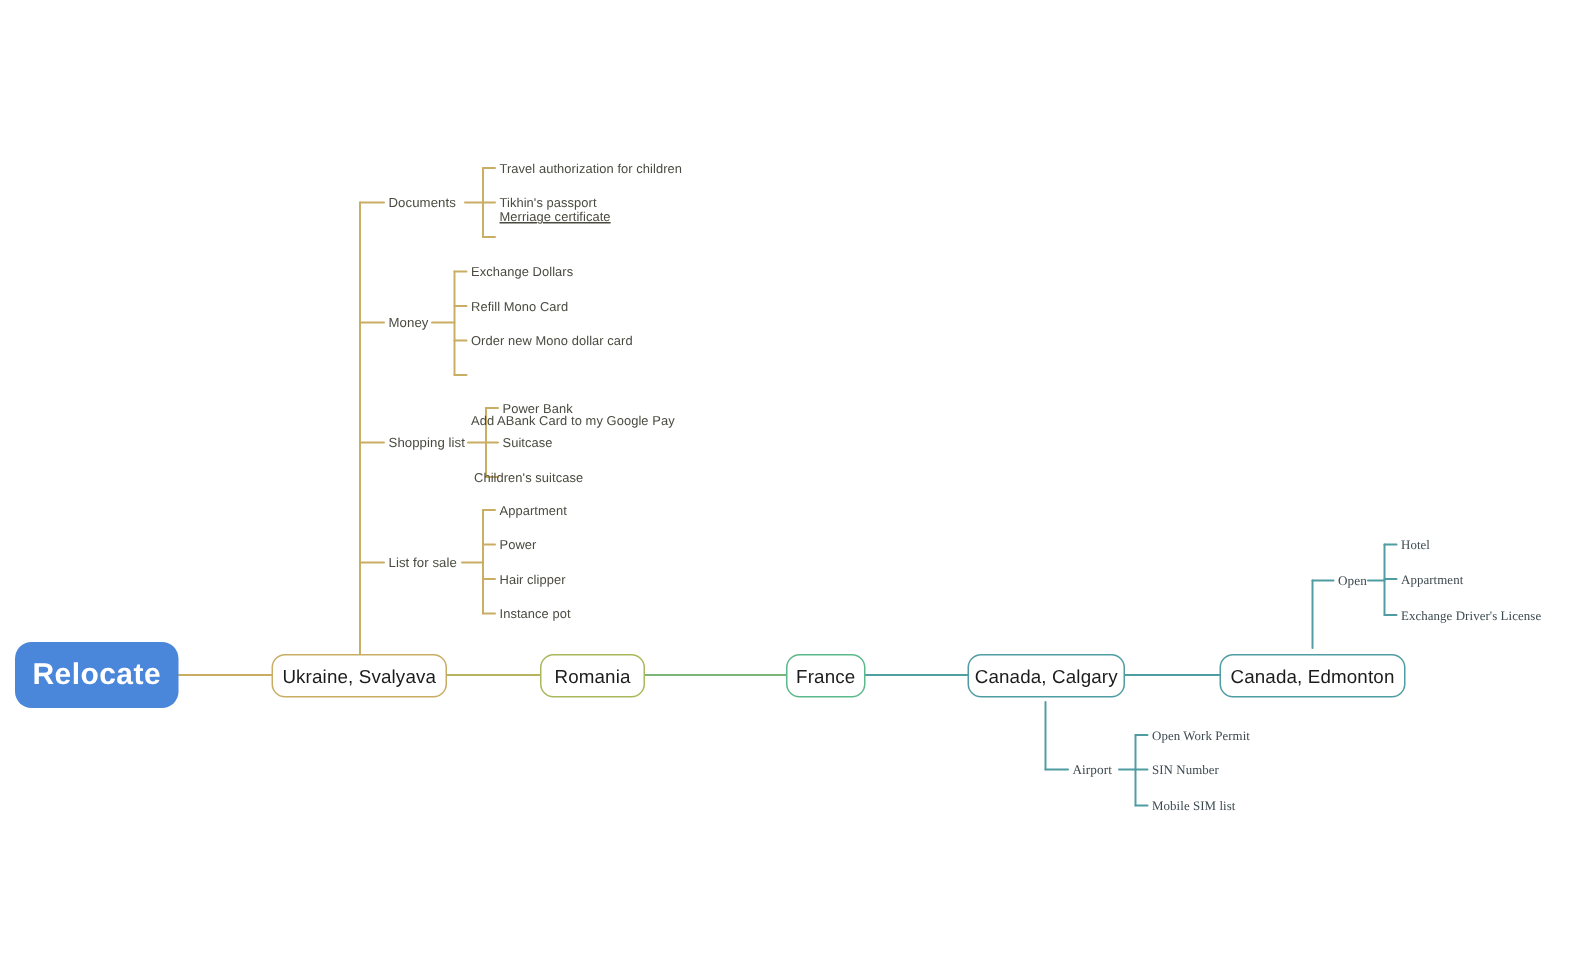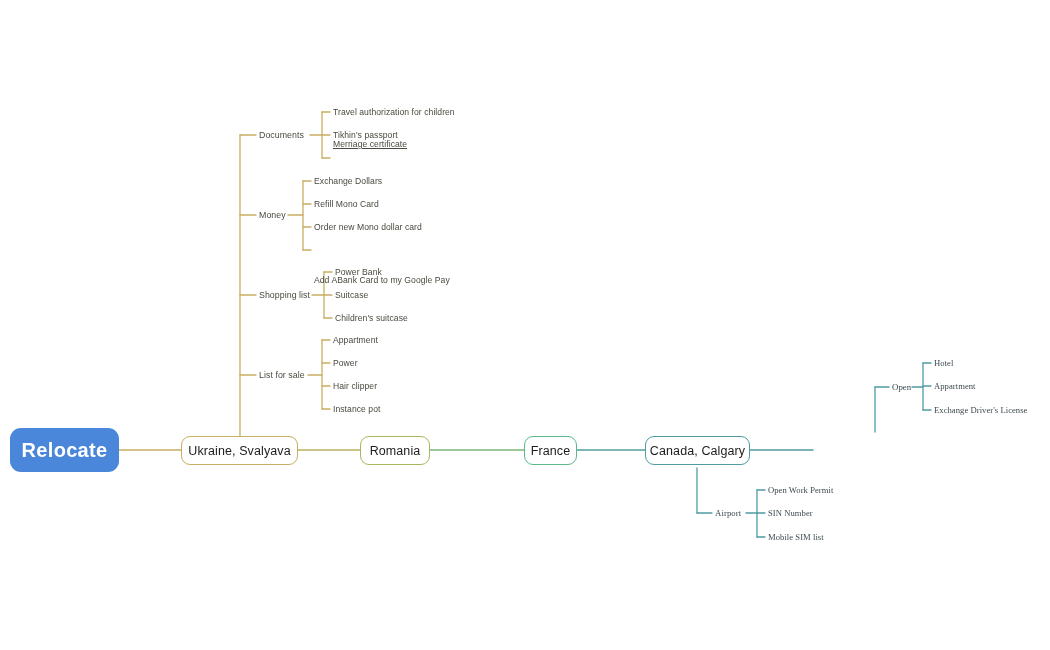--- a/index.html
+++ b/index.html
@@ -113,38 +113,41 @@
   </div>
 
   <div class="node" style="left:524px;top:436px;width:53px;height:29px;border-color:#5cb98b;">
     <span>France</span>
   </div>
 
   <div class="node" style="left:645px;top:436px;width:105px;height:29px;border-color:#4f9ca2;">
     <span>Canada, Calgary</span>
   </div>
 
+  <div class="node" style="left:813px;top:436px;width:124px;height:29px;border-color:#4f9ca2;">
+    <span>Canada, Edmonton</span>
+  </div>
 
   <div class="lbl branch" style="left:259px;top:131px;">Documents</div>
   <div class="lbl branch" style="left:259px;top:211px;">Money</div>
   <div class="lbl branch" style="left:259px;top:291px;">Shopping list</div>
   <div class="lbl branch" style="left:259px;top:371px;">List for sale</div>
 
   <div class="lbl" style="left:333px;top:108px;">Travel authorization for children</div>
   <div class="lbl" style="left:333px;top:131px;">Tikhin's passport</div>
   <div class="lbl" style="left:333px;top:140px;text-decoration:underline;">Merriage certificate</div>
 
   <div class="lbl" style="left:314px;top:177px;">Exchange Dollars</div>
   <div class="lbl" style="left:314px;top:200px;">Refill Mono Card</div>
   <div class="lbl" style="left:314px;top:223px;">Order new Mono dollar card</div>
   <div class="lbl" style="left:314px;top:246px;margin-top:30px;">Add ABank Card to my Google Pay</div>
 
   <div class="lbl" style="left:335px;top:268px;">Power Bank</div>
   <div class="lbl" style="left:335px;top:291px;">Suitcase</div>
-  <div class="lbl" style="left:335px;top:314px;">Children's suitcase</div>
+  <div class="lbl" style="left:316px;top:314px;">Children's suitcase</div>
 
   <div class="lbl" style="left:333px;top:336px;">Appartment</div>
   <div class="lbl" style="left:333px;top:359px;">Power</div>
   <div class="lbl" style="left:333px;top:382px;">Hair clipper</div>
   <div class="lbl" style="left:333px;top:405px;">Instance pot</div>
 
   <div class="lbl branch teal" style="left:892px;top:383px;">Open</div>
   <div class="lbl teal" style="left:934px;top:359px;">Hotel</div>
   <div class="lbl teal" style="left:934px;top:382px;">Appartment</div>
   <div class="lbl teal" style="left:934px;top:406px;">Exchange Driver's License</div>

